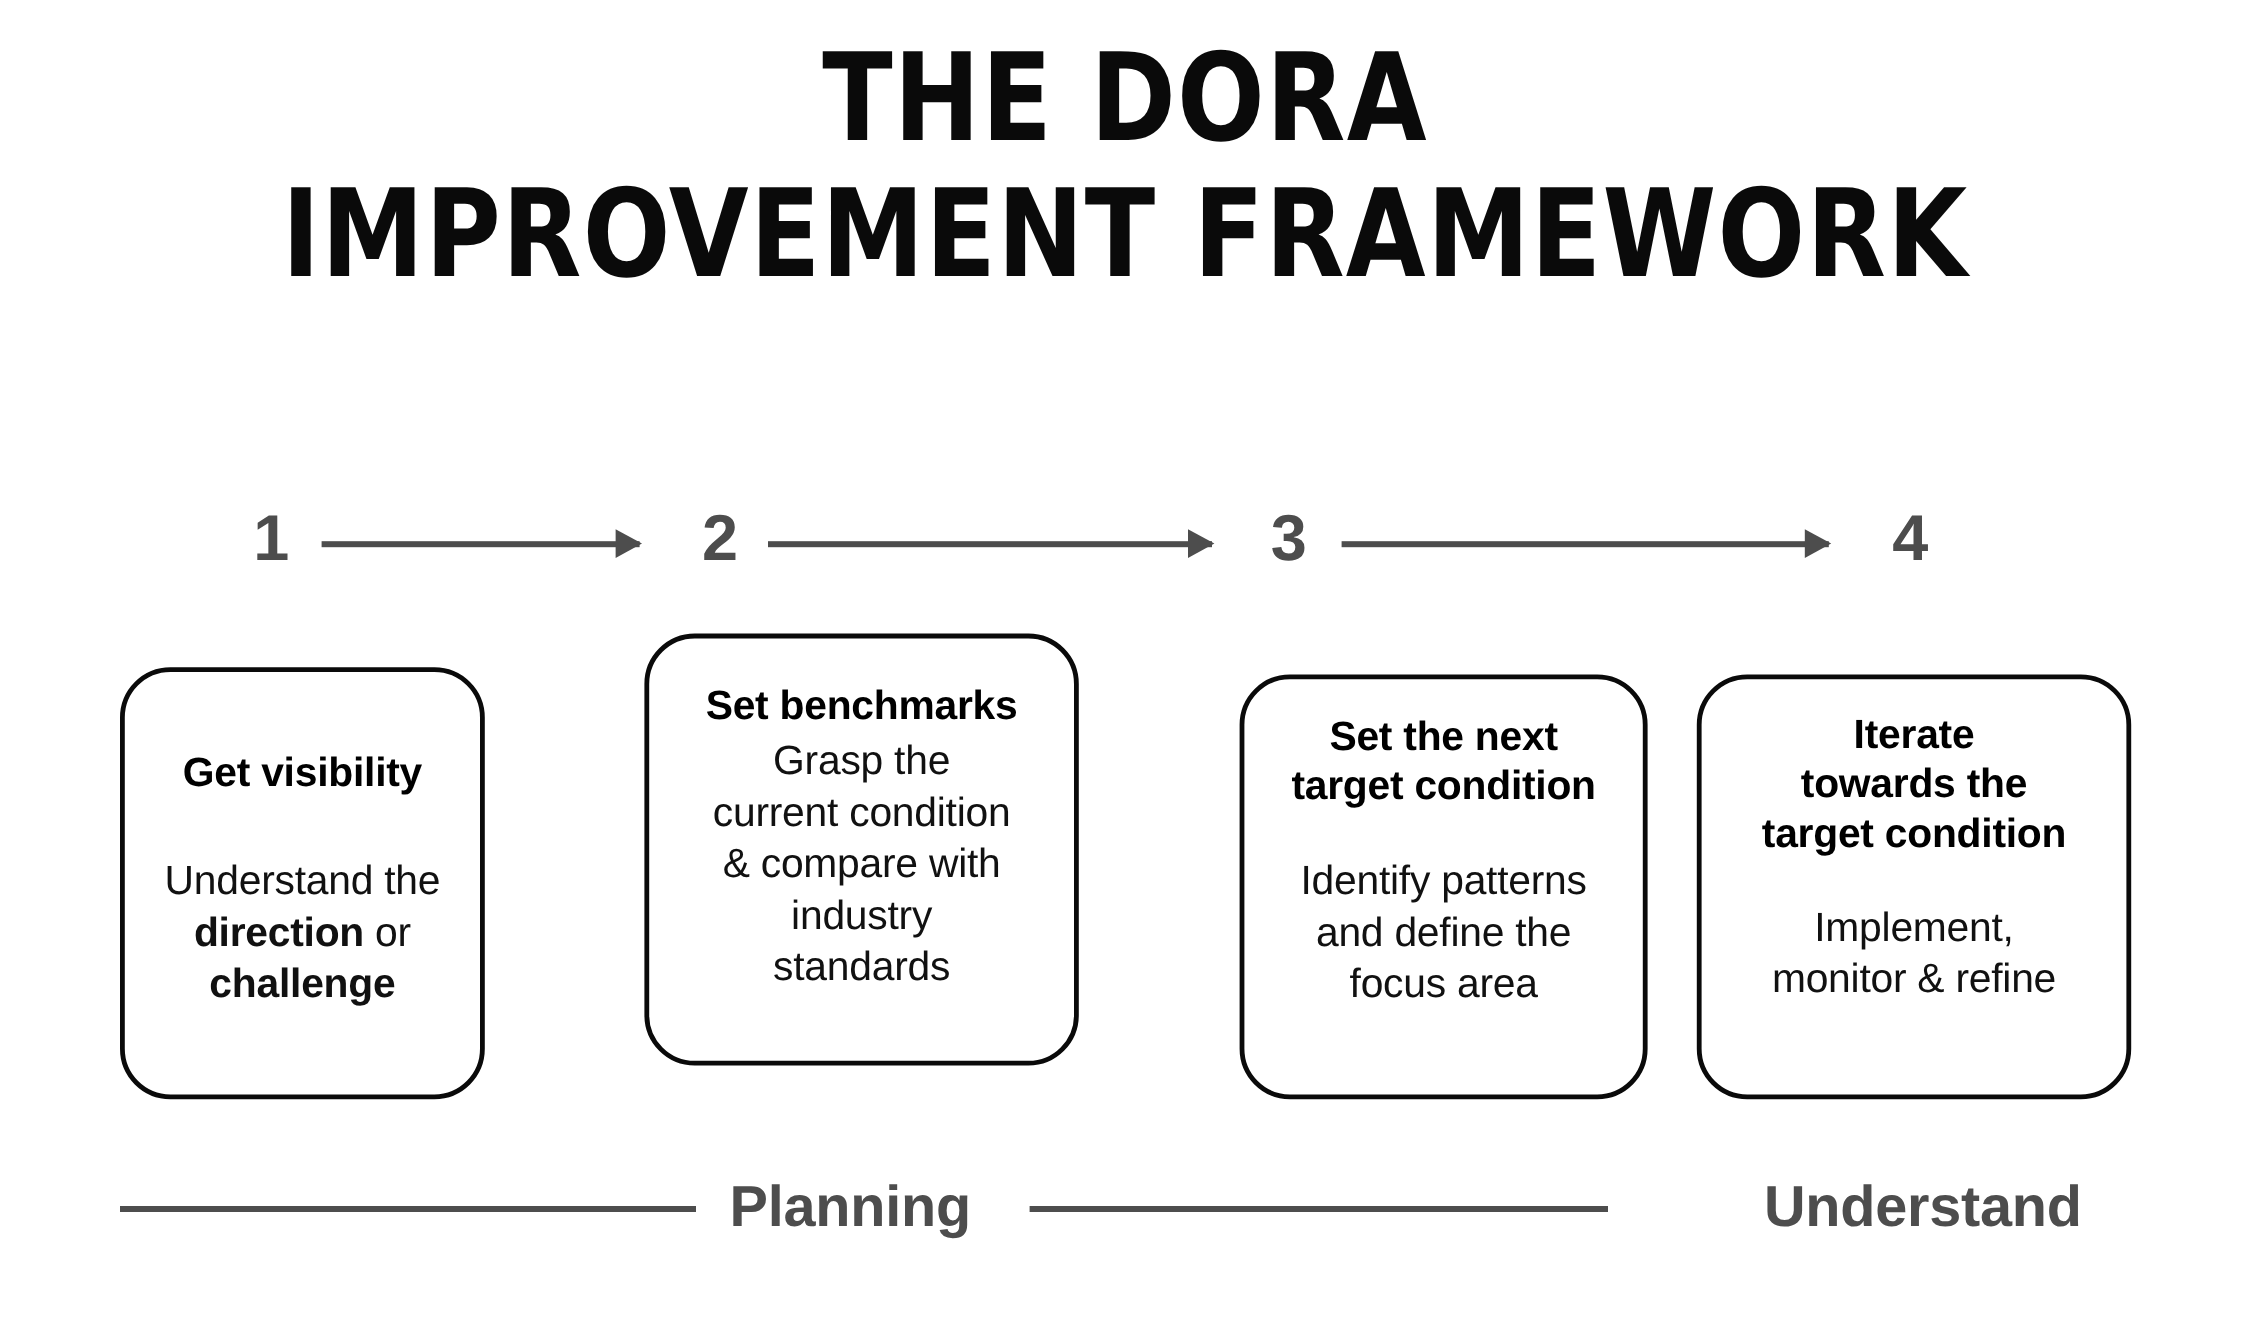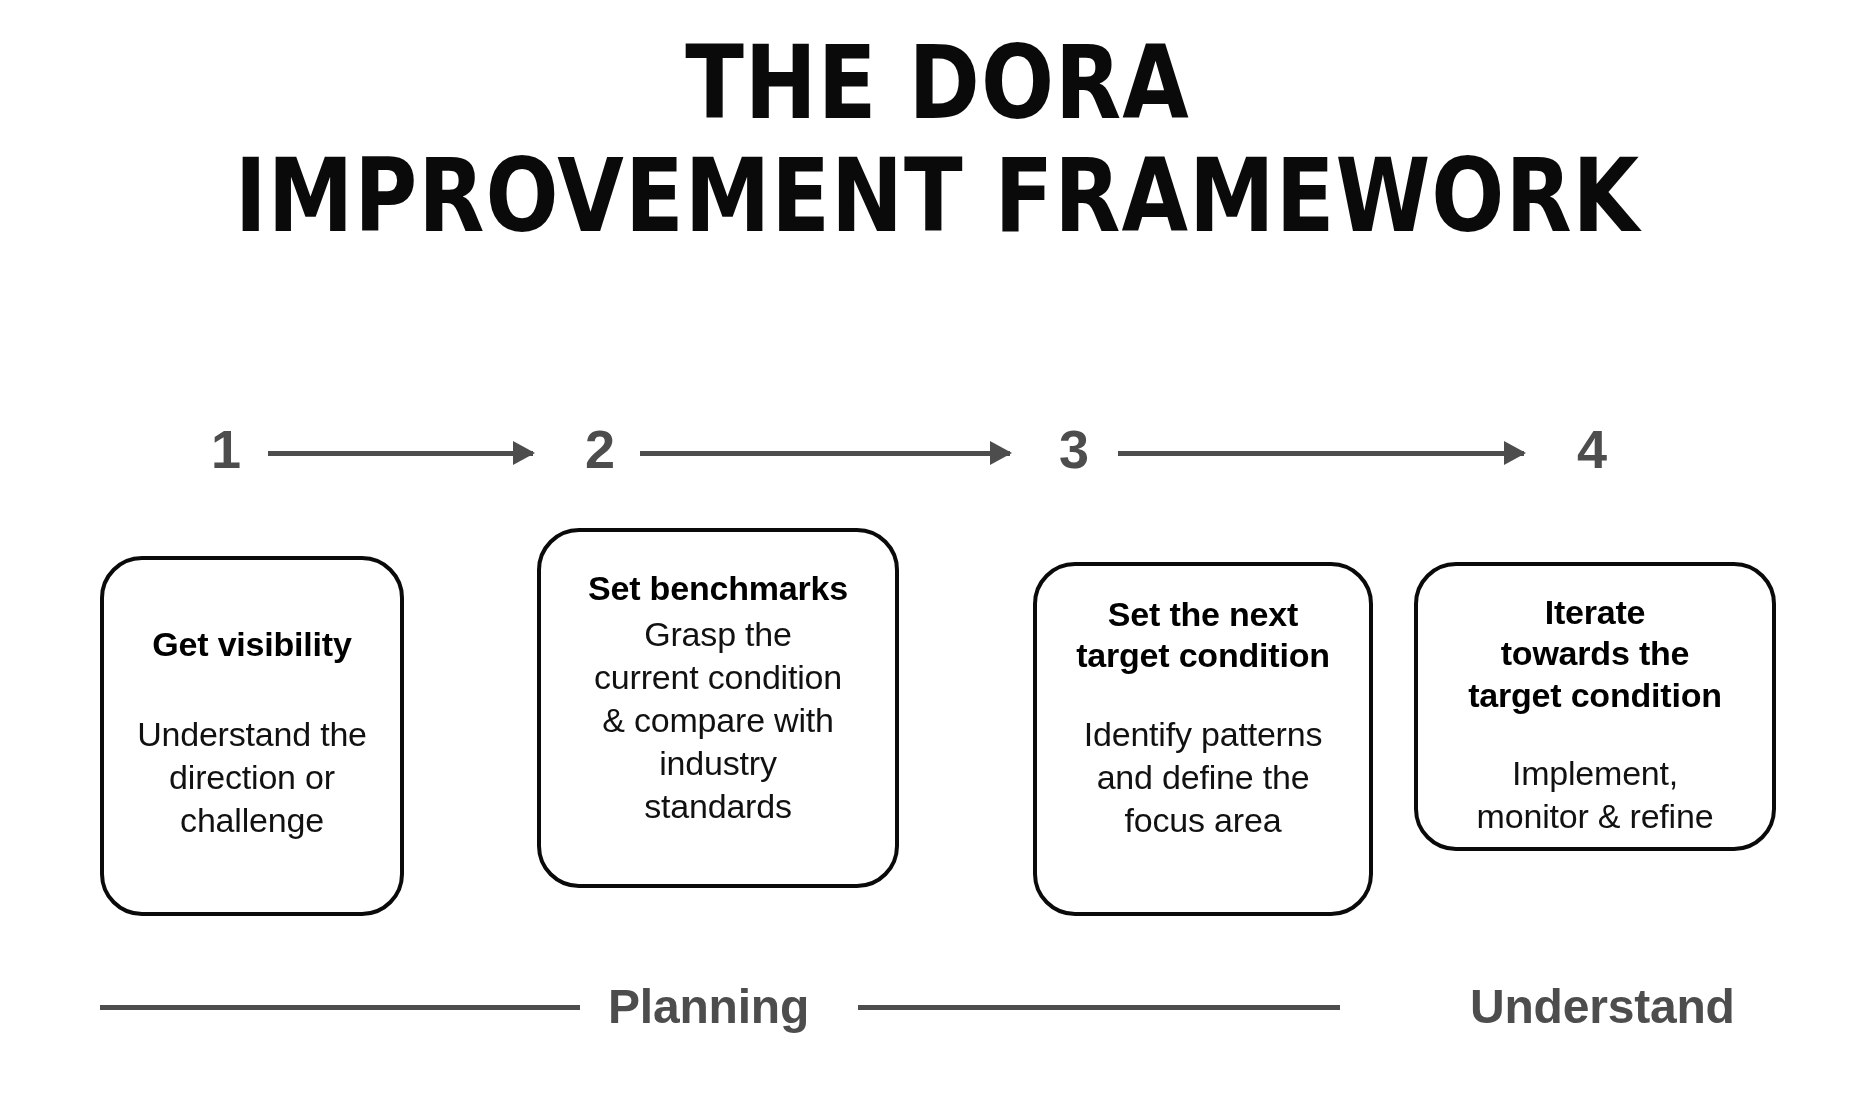--- a/index.html
+++ b/index.html
@@ -111,41 +111,41 @@
     background: #ffffff;
     text-align: center;
     padding: 0 14px;
     display: flex;
     flex-direction: column;
     align-items: center;
   }
   .card.c1 { left: 100px; top: 556px; width: 304px; height: 360px; padding-top: 64px; }
   .card.c2 { left: 537px; top: 528px; width: 362px; height: 360px; padding-top: 36px; }
   .card.c3 { left: 1033px; top: 562px; width: 340px; height: 354px; padding-top: 28px; }
-  .card.c4 { left: 1414px; top: 562px; width: 362px; height: 289px; padding-top: 26px; }
+  .card.c4 { left: 1414px; top: 562px; width: 362px; height: 354px; padding-top: 26px; }
 
   .card-title {
     font-family: "Liberation Sans", sans-serif;
     font-weight: 700;
     font-size: 34px;
     line-height: 1.22;
     color: #000000;
     letter-spacing: -0.2px;
     white-space: pre-line;
   }
   .card-body {
     font-family: "Liberation Sans", sans-serif;
     font-weight: 400;
     font-size: 34px;
     line-height: 1.26;
     color: #111111;
     letter-spacing: -0.2px;
     white-space: pre-line;
   }
-  .card-body b { font-weight: 400; }
+  .card-body b { font-weight: 700; }
   .gap-lg { height: 48px; }
   .gap-sm { height: 4px; }
   .gap-md { height: 36px; }
 
   
   .phases {
     position: absolute;
     left: 0;
     top: 985px;
     width: 1509px;

